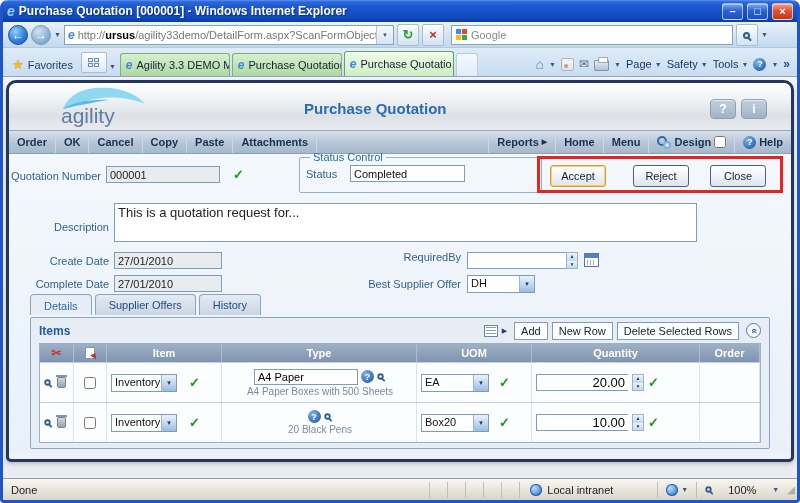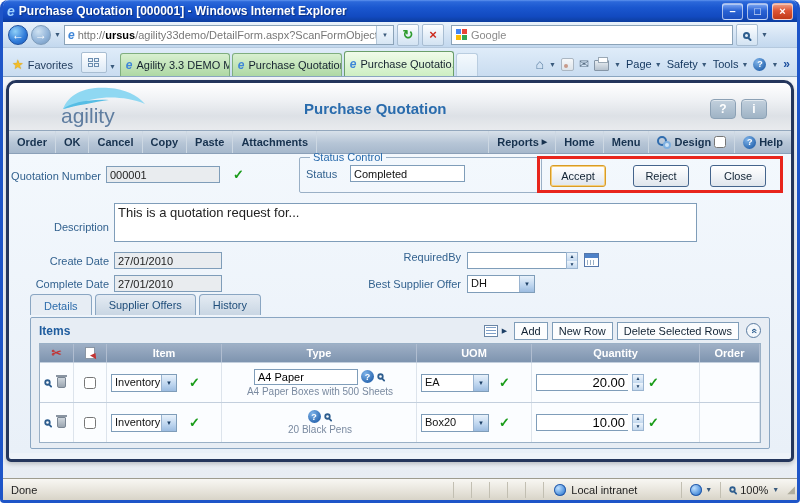--- a/index.html
+++ b/index.html
@@ -175,21 +175,21 @@
   .magsm{transform:scale(.9);}
   
   .statusbar{height:22px;flex:0 0 22px;background:linear-gradient(#f8f7f3,#e6e3da 60%,#d8d4c8);
     border-top:1px solid #9e9c8e;display:flex;align-items:center;font-size:11px;color:#222;}
   .sdone{padding:0 8px;flex:1;}
   .scell{height:16px;border-left:1px solid #c2bfb2;width:18px;}
   .szone{display:flex;gap:5px;padding:0 10px;border-left:1px solid #c2bfb2;align-items:center;width:138px;height:16px;}
   .globe{width:12px;height:12px;border-radius:50%;flex:0 0 12px;
     background:radial-gradient(circle at 35% 35%,#bfe0ff,#3f86d8 70%,#2a5ca8);box-shadow:inset 0 0 0 1px #2a5ca8;}
   .sprot{display:flex;gap:3px;padding:0 8px;border-left:1px solid #c2bfb2;align-items:center;height:16px;}
-  .szoom{display:flex;gap:4px;padding:0 8px;border-left:1px solid #c2bfb2;align-items:center;height:16px;}
+  .szoom{display:flex;gap:16px;padding:0 8px;border-left:1px solid #c2bfb2;align-items:center;height:16px;}
   .grip{color:#b0ad9e;font-size:10px;padding-right:2px;}
 </style>
 </head>
 <body>
 
 <div class="win">
 
   <div class="titlebar">
     <span class="ie-e">e</span>
     <span class="titletext">Purchase Quotation [000001] - Windows Internet Explorer</span>

